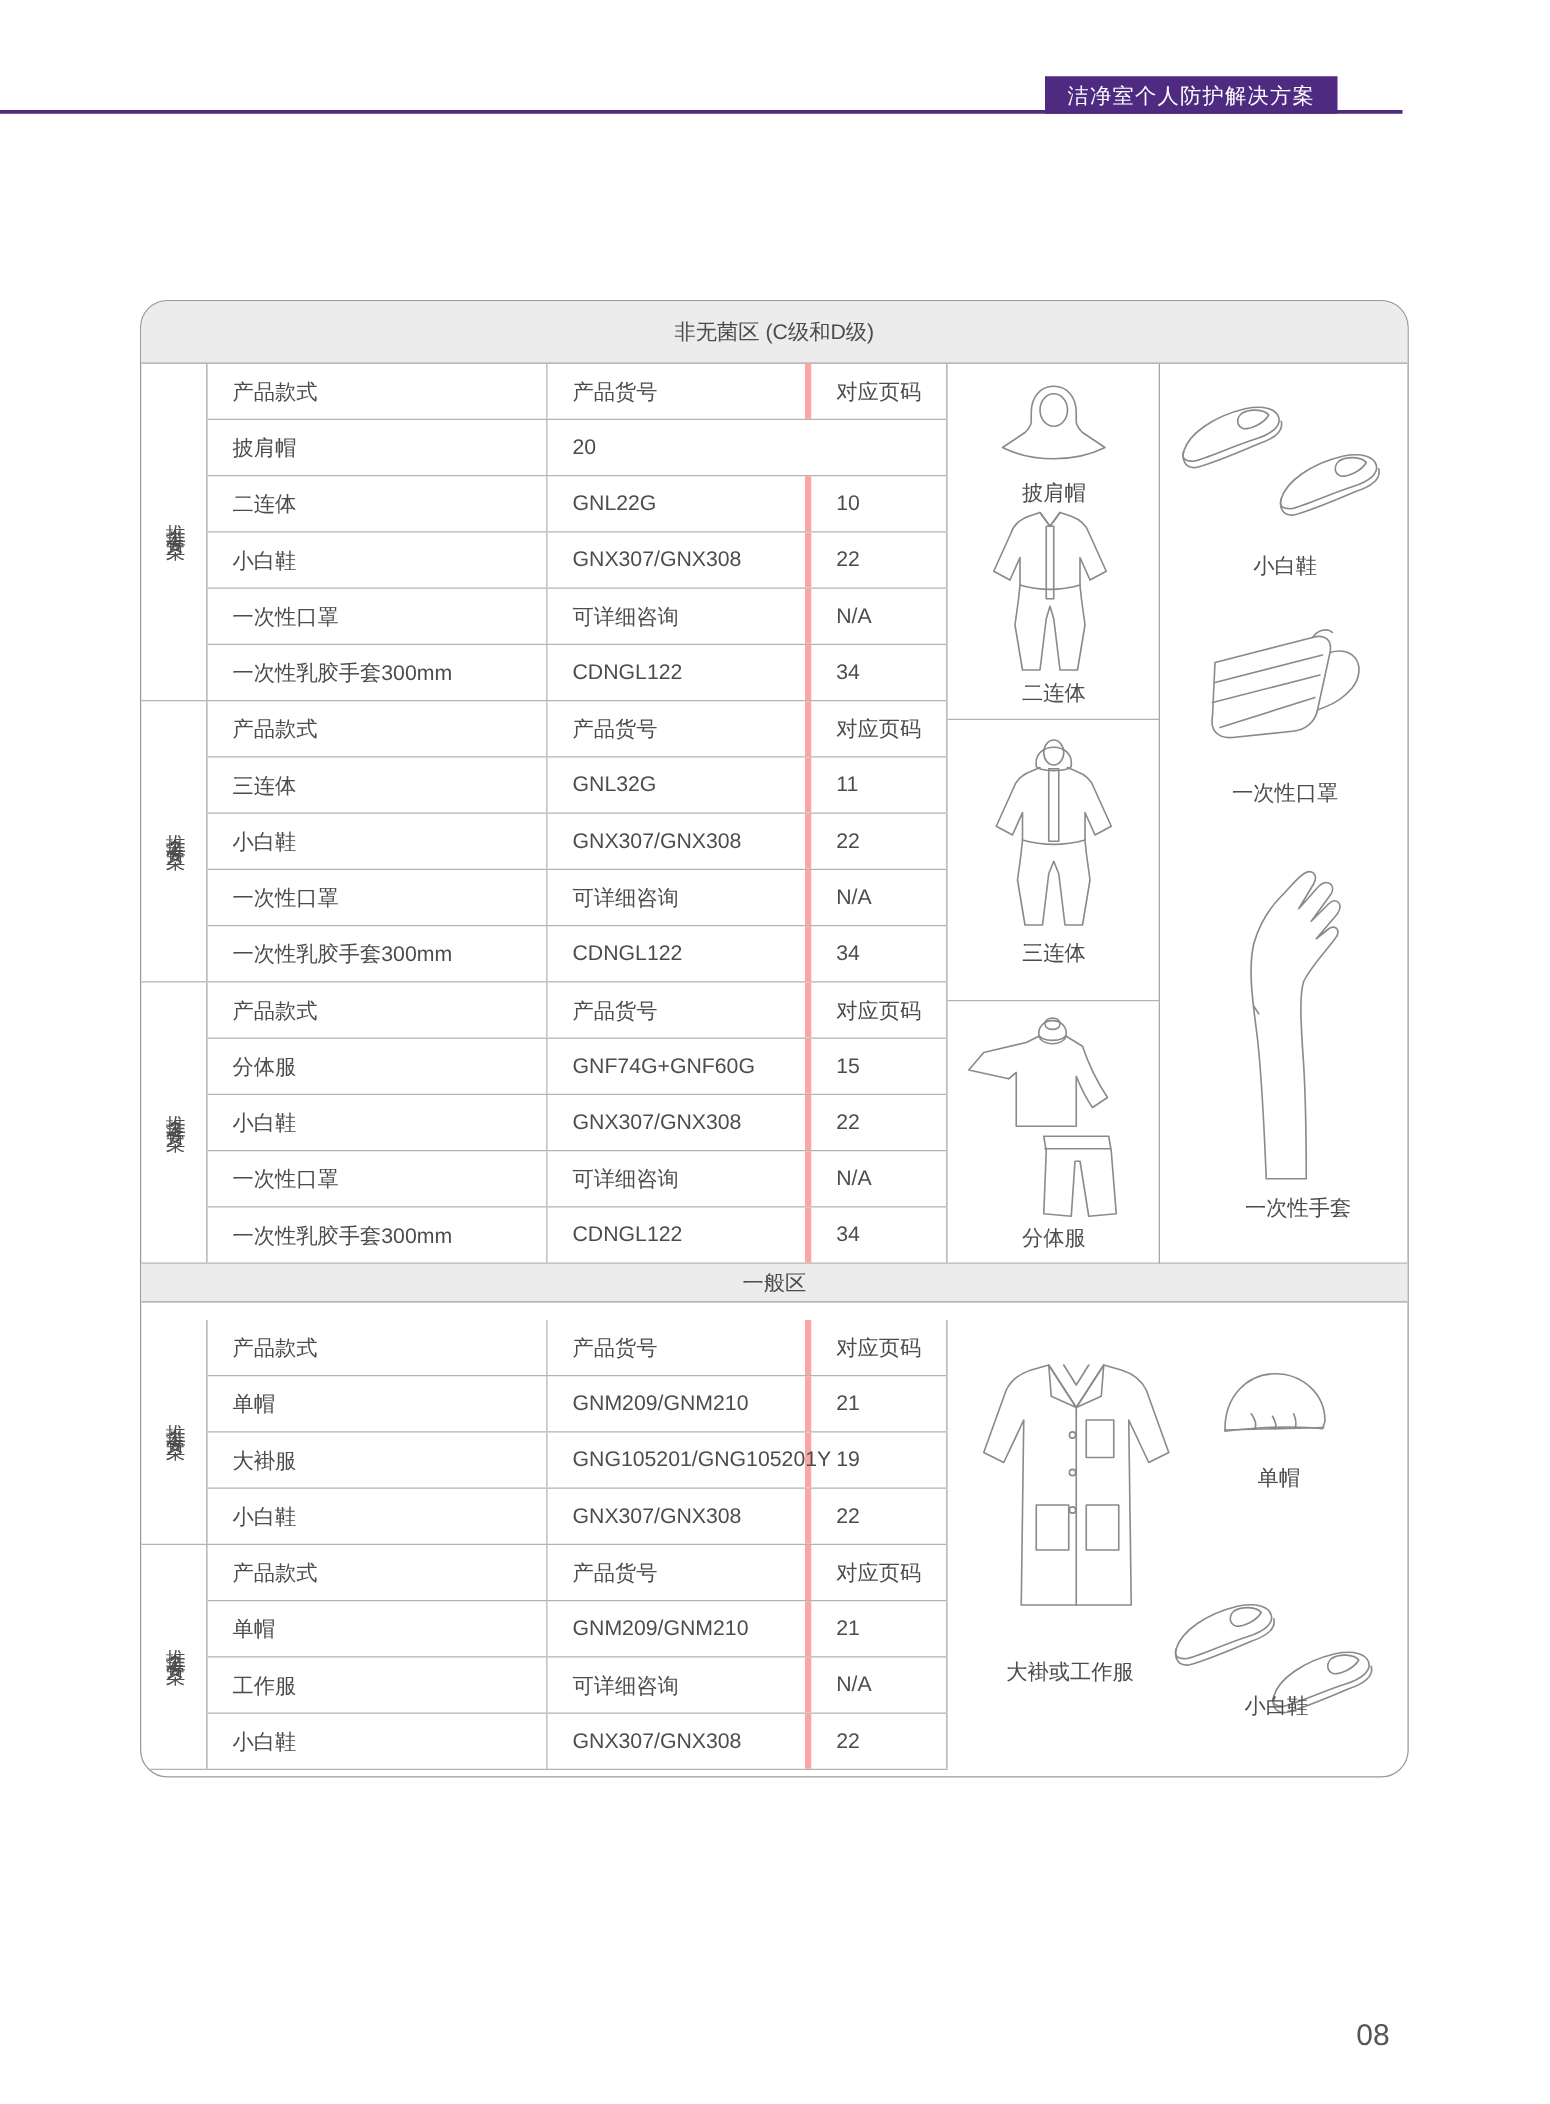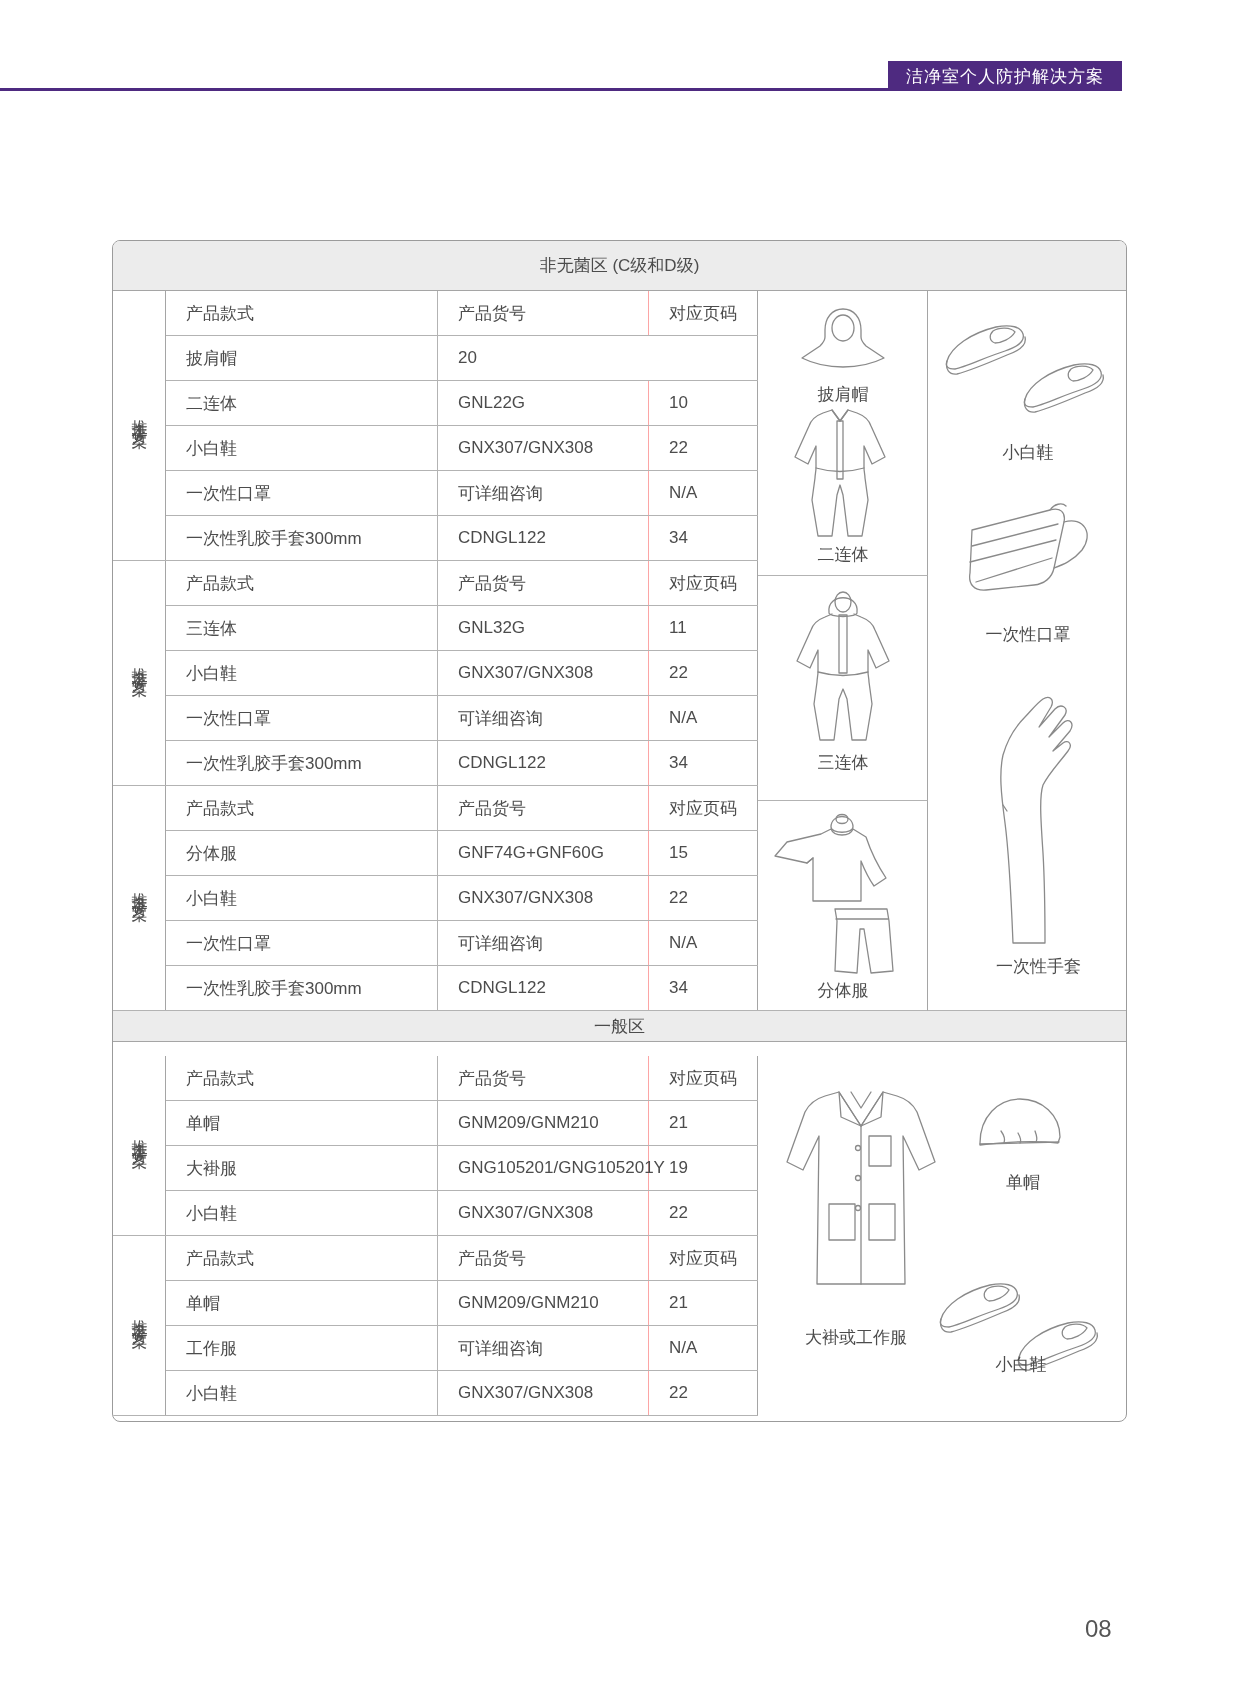--- a/index.html
+++ b/index.html
@@ -1,43 +1,43 @@
 <!DOCTYPE html>
 <html><head>
 <meta charset="utf-8">
 <style>
   html,body{margin:0;padding:0;background:#fff;}
   .page{position:relative;width:1240px;height:1683px;background:#ffffff;
         font-family:"Liberation Sans","DejaVu Sans",sans-serif;overflow:hidden;}
   
   .hdr-line{position:absolute;left:0;top:88px;width:1122px;height:3px;background:#4e2a80;}
-  .hdr-box{position:absolute;left:888px;top:61px;width:234px;height:30px;background:#4e2a80;
+  .hdr-box{position:absolute;left:836px;top:61px;width:234px;height:30px;background:#4e2a80;
            color:#fff;font-size:17px;display:flex;align-items:center;justify-content:center;
            letter-spacing:1px;}
   
   .table{position:absolute;left:112px;top:240px;width:1013px;height:1180px;
-         border:1px solid #9b9b9b;border-radius:8px;overflow:hidden;
+         border:1px solid #9b9b9b;border-radius:22px;overflow:hidden;
          color:#4c4c4c;font-size:17px;box-sizing:content-box;background:#fff;}
   .secbar{position:absolute;left:0;width:1013px;background:#ececec;display:flex;
           align-items:center;justify-content:center;box-sizing:border-box;}
   .secbar.s1{top:0;height:50px;border-bottom:1px solid #a5a5a5;}
   .secbar.s2{top:770px;height:31px;border-bottom:1px solid #a5a5a5;}
   .plan{position:absolute;left:0;width:645px;display:flex;box-sizing:border-box;
         border-bottom:1px solid #b3b3b3;}
   .plan:last-of-type{border-bottom:none;}
   .plan-label{width:53px;box-sizing:border-box;border-right:1px solid #a5a5a5;
               display:flex;align-items:center;justify-content:center;
               writing-mode:vertical-rl;text-orientation:upright;font-size:16px;
               letter-spacing:4px;color:#4c4c4c;}
   .rows{flex:1;display:flex;flex-direction:column;}
   .r{height:45px;display:flex;box-sizing:border-box;border-bottom:1px solid #b3b3b3;}
   .r:last-child{border-bottom:none;height:44px;justify-content:space-between;}
   .cB,.cC,.cD{display:flex;align-items:center;padding-left:20px;box-sizing:border-box;}
   .cB{width:272px;border-right:1px solid #b3b3b3;}
-  .cC{width:211px;border-right:1px solid #fca5a5;}
+  .cC{width:211px;border-right:5px solid #fca5a5;}
   .cD{flex:1;border-right:1px solid #a5a5a5;}
   
   .cellE{position:absolute;left:645px;width:170px;box-sizing:border-box;
          border-right:1px solid #a5a5a5;border-bottom:1px solid #b3b3b3;}
   .cellE.e1{top:50px;height:285px;}
   .cellE.e2{top:335px;height:225px;}
   .cellE.e3{top:560px;height:210px;}
   .cellF{position:absolute;left:815px;top:50px;width:198px;height:720px;
          box-sizing:border-box;border-bottom:1px solid #b3b3b3;}
   .cellG{position:absolute;left:645px;top:815px;width:368px;height:365px;}

